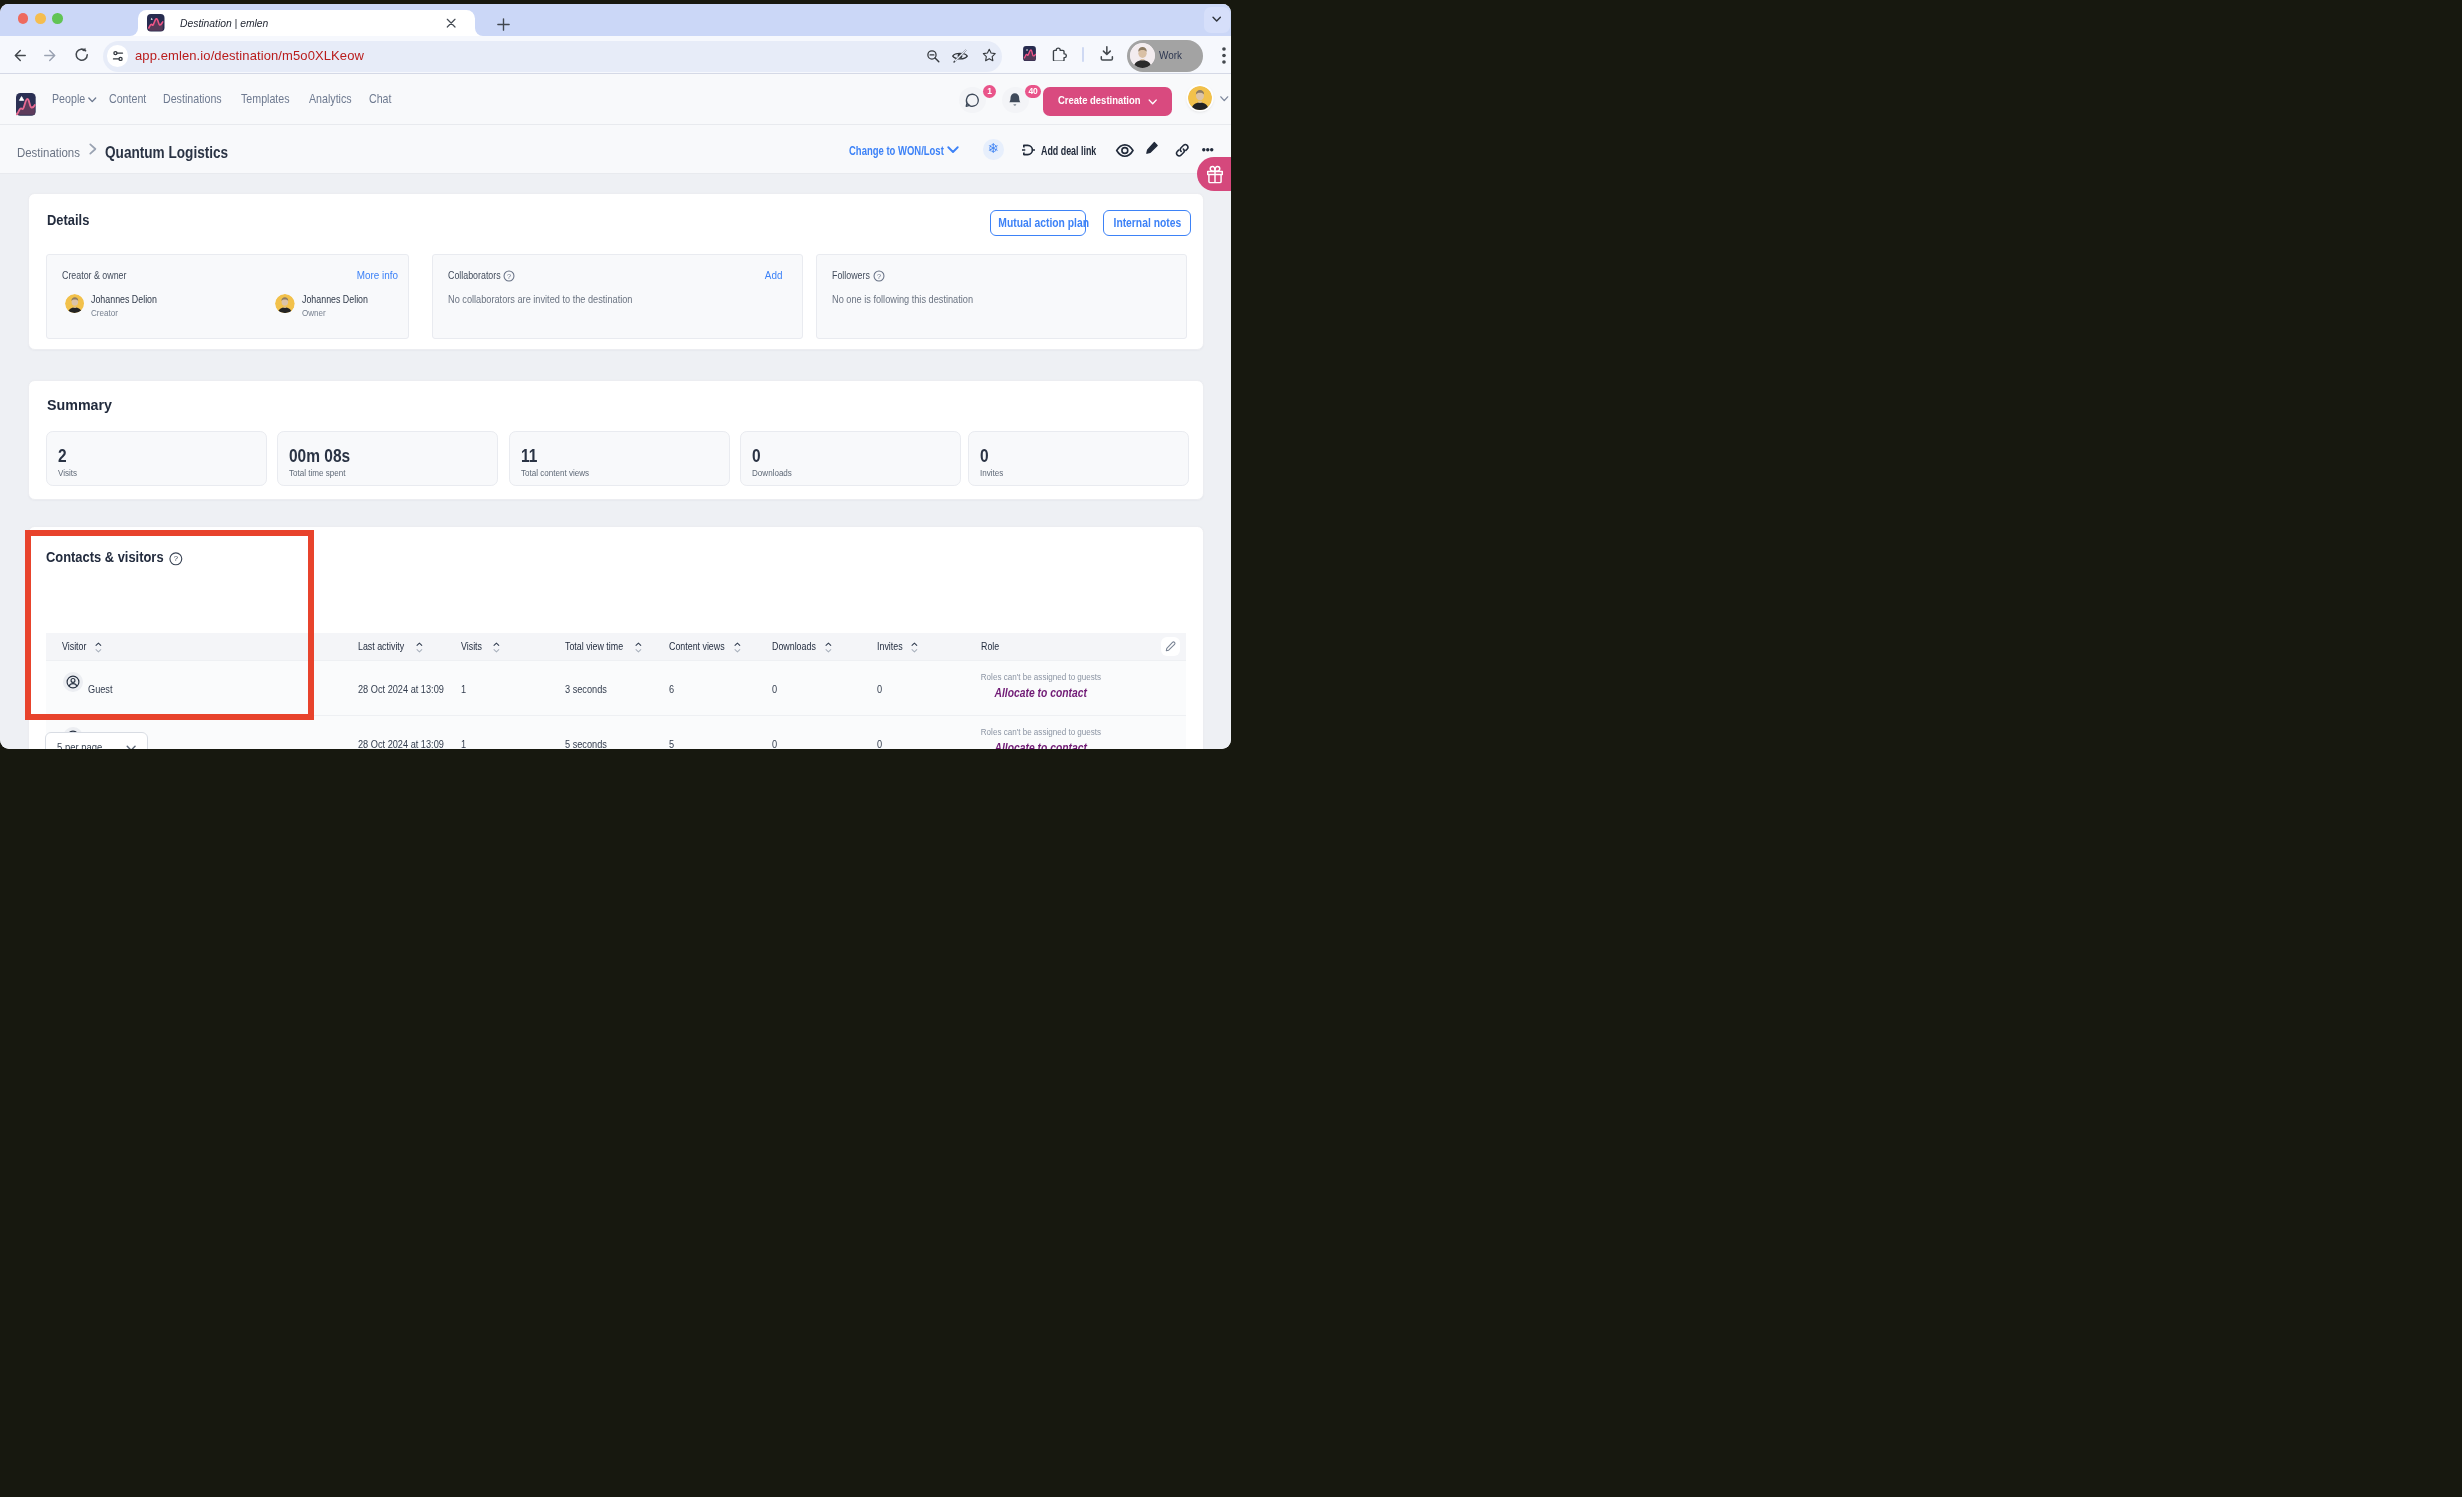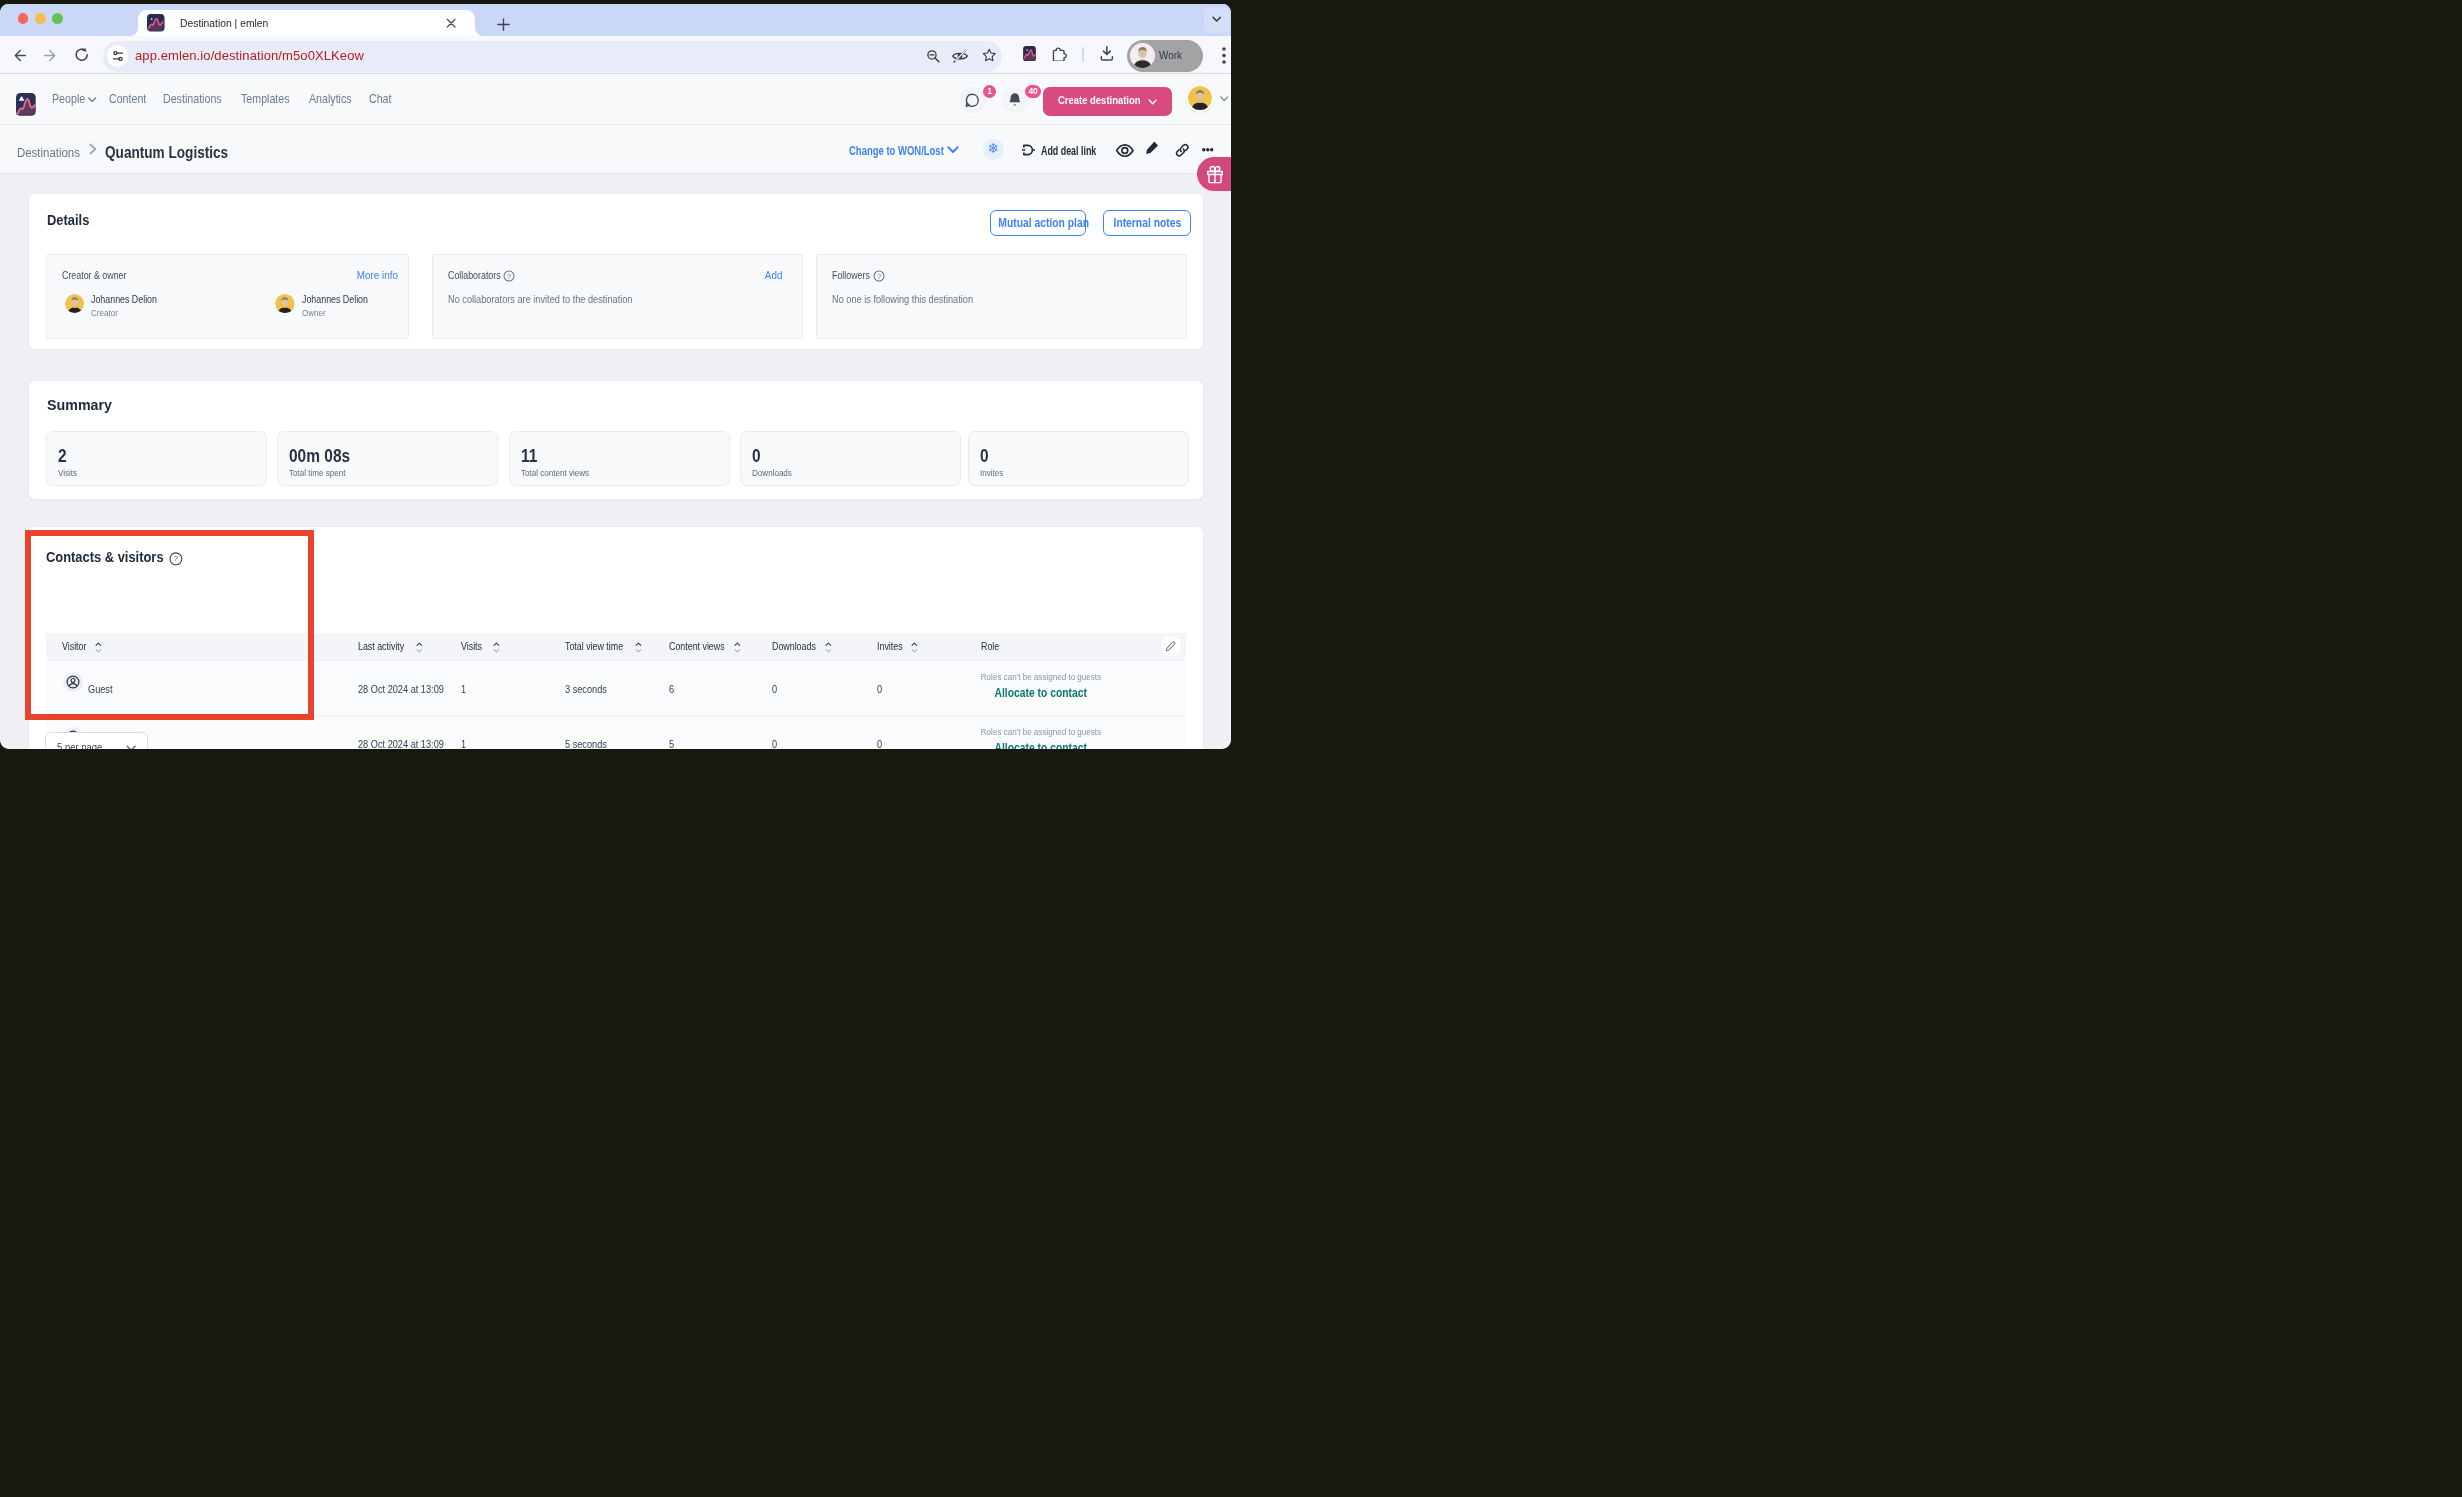--- a/index.html
+++ b/index.html
@@ -7,21 +7,21 @@
 body { background:#17180f; font-family:"Liberation Sans", sans-serif; position:relative; }
 .window { position:absolute; top:4.3px; left:0; right:0; bottom:0; border-radius:8.5px 8.5px 9.4px 9.4px; overflow:hidden; background:#fff; }
 svg { display:block; }
 .tx { display:inline-block; transform:scaleX(0.86); transform-origin:0 50%; white-space:nowrap; }
 .txc { display:inline-block; transform:scaleX(0.86); transform-origin:50% 50%; white-space:nowrap; }
 .txr { display:inline-block; transform:scaleX(0.86); transform-origin:100% 50%; white-space:nowrap; }
 
 
 .tabstrip { position:absolute; top:0; left:0; right:0; height:32px; background:#cbd7f7; }
 .tl { position:absolute; top:9.2px; width:10.7px; height:10.7px; border-radius:50%; }
-.tab { position:absolute; left:138px; top:6px; width:337px; height:26px; background:#fff; border-radius:8.5px 8.5px 0 0; }
+.tab { position:absolute; left:138px; top:6px; width:337px; height:26px; background:#fff; border-radius:8.5px 8.5px 0 0;font-style:italic; }
 .tab:before,.tab:after { content:""; position:absolute; bottom:0; width:8.5px; height:8.5px; background:#cbd7f7; }
 .tab:before { left:-8.5px; border-bottom-right-radius:8.5px; box-shadow:2.6px 2.6px 0 2.6px #fff; }
 .tab:after { right:-8.5px; border-bottom-left-radius:8.5px; box-shadow:-2.6px 2.6px 0 2.6px #fff; }
 .tab .title { position:absolute; left:42px; top:6.8px; font-size:11px; color:#1f2430; transform:scaleX(0.94); transform-origin:0 50%; white-space:nowrap; }
 .tabchev { position:absolute; right:1.3px; top:3px; width:26px; height:26px; border-radius:6.8px; background:#d6dffa; }
 
 
 .toolbar { position:absolute; top:32px; left:0; right:0; height:38px; background:#f6f8fd; border-bottom:0.9px solid #d5d9e6; }
 .urlbar { position:absolute; left:103px; top:4.3px; width:899px; height:31px; border-radius:15.4px; background:#e7ecf8; }
 .url { position:absolute; left:32px; top:7.7px; font-size:13px; color:#b91c1c; letter-spacing:0.1px; }
@@ -62,21 +62,21 @@
 .stat .l { font-size:9.4px; color:#5f6977; margin-top:2.6px; line-height:1.2; }
 
 
 .tablewrap { position:absolute; left:17px; right:17px; top:62px; border-radius:6.8px 6.8px 0 0; overflow:hidden; }
 .thead { height:27px; background:#f4f5f8; position:relative; font-size:10.3px; font-weight:400; color:#242e40;margin-top:44px; }
 .th { position:absolute; top:7.7px; line-height:1.2; }
 .trow { height:55px; background:#fafbfc; border-top:0.9px solid #eef0f3; position:relative; font-size:10.7px; color:#333d4e; }
 .td { position:absolute; top:22px; line-height:1.2; }
 .sorticon { position:absolute; top:8.1px; }
 .rolenote { position:absolute; font-size:9.4px; color:#8b94a3; text-align:center; line-height:1.2; }
-.alloc { position:absolute; font-size:12px; font-weight:600; color:#0f766e; text-align:center; line-height:1.2; }
+.alloc { position:absolute; font-size:12px; font-weight:600; color:#701a75; text-align:center; line-height:1.2;font-style:italic; }
 
 .pager { position:absolute; left:16.2px; top:205px; width:103px; height:31px; background:#fff; border:0.9px solid #d8dce3; border-radius:6px; font-size:11px; color:#3b4554; line-height:29px; padding-left:11px; }
 
 .redbox { position:absolute; left:25px; top:526px; width:289px; height:190px; border:6.4px solid #e8432c; z-index:50; }
 .gift { position:absolute; left:1197px; top:153px; width:35px; height:34px; background:#d5487c; border-radius:19px 0 0 19px; z-index:60; }
 .avatar-ph { border-radius:50%; overflow:hidden; }
 </style>
 </head>
 <body>
 <div class="window">

